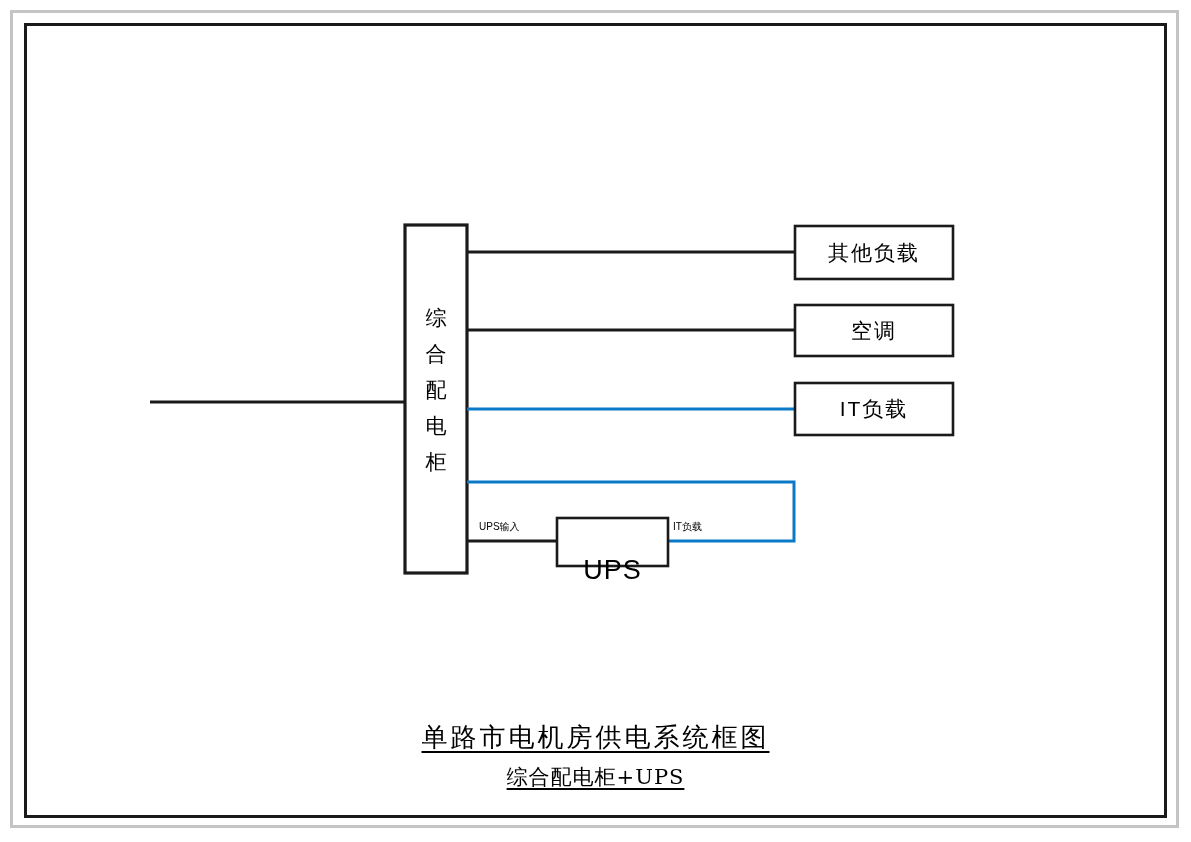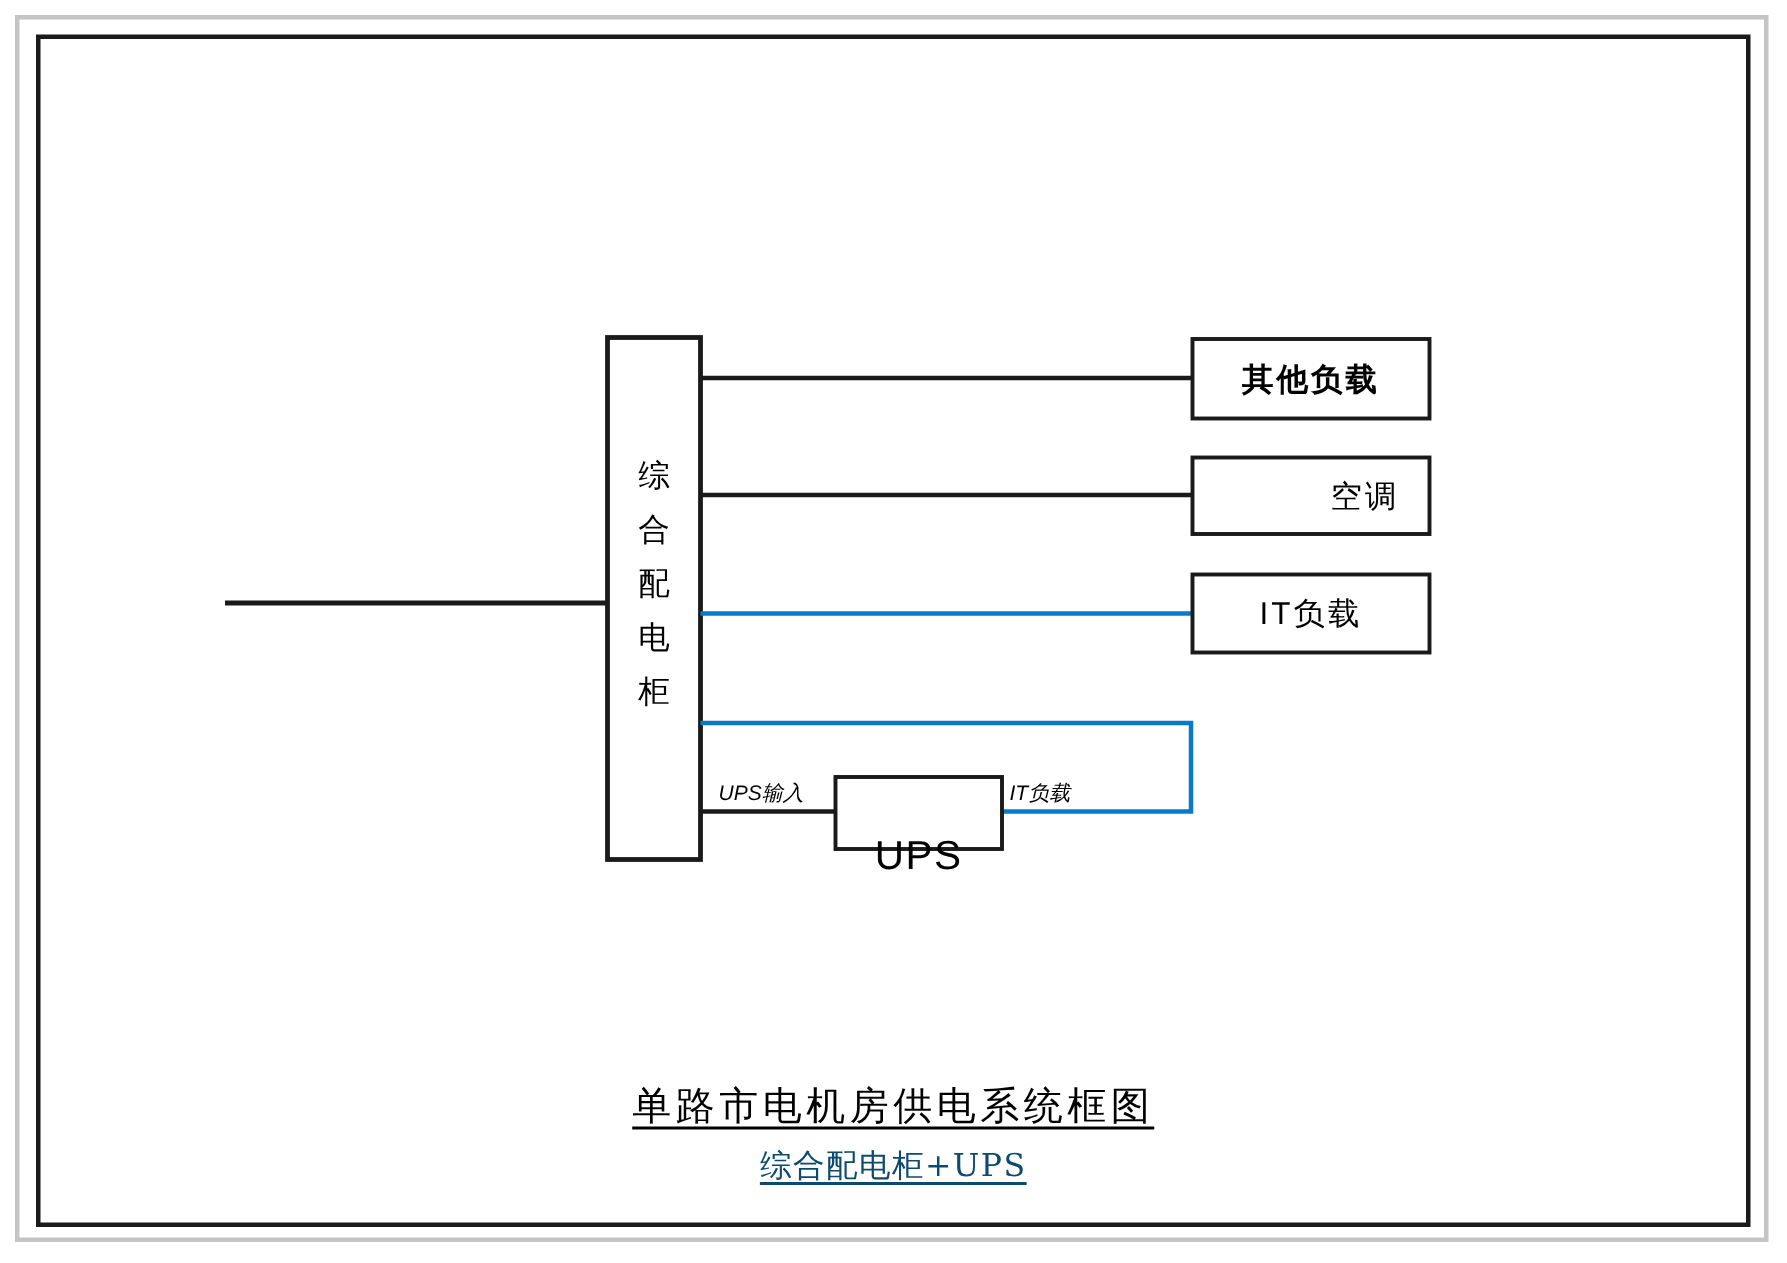--- a/index.html
+++ b/index.html
@@ -82,22 +82,21 @@
   }
   .upslabel {
     display: flex;
     align-items: center;
     justify-content: center;
     font-size: 27px;
     letter-spacing: 1px;
     margin-top: 28px;
   }
   .wirelabel {
-    font-size: 14px;
-    font-style: italic;
+    font-size: 10px;
   }
   .ups-in-label  { left: 479px; top: 520px; }
   .ups-out-label { left: 673px; top: 520px; }
   
   .title-block {
     position: absolute;
     left: 0;
     top: 720px;
     width: 1191px;
     text-align: center;
@@ -109,21 +108,21 @@
     text-decoration: underline;
     text-underline-offset: 5px;
     color: #000000;
   }
   .title-sub {
     margin-top: 8px;
     font-size: 21px;
     letter-spacing: 1px;
     text-decoration: underline;
     text-underline-offset: 4px;
-    color: #0c4a6e;
+    color: #000000;
   }
 </style>
 </head>
 <body>
 
 <div id="canvas">
 
   <div class="outer-frame"></div>
   <div class="inner-frame"></div>
 
@@ -152,22 +151,22 @@
 
 
   <div class="lbl cabinet-label">
     <span>综</span>
     <span>合</span>
     <span>配</span>
     <span>电</span>
     <span>柜</span>
   </div>
 
-  <div class="lbl boxlabel" style="left:795px; top:226px; width:158px; height:53px;font-weight:bold;">其他负载</div>
-  <div class="lbl boxlabel" style="left:795px; top:305px; width:158px; height:51px;margin-left:36px;">空调</div>
+  <div class="lbl boxlabel" style="left:795px; top:226px; width:158px; height:53px;">其他负载</div>
+  <div class="lbl boxlabel" style="left:795px; top:305px; width:158px; height:51px;">空调</div>
   <div class="lbl boxlabel" style="left:795px; top:383px; width:158px; height:52px;">IT负载</div>
 
   <div class="lbl upslabel" style="left:557px; top:518px; width:111px; height:48px;">UPS</div>
 
   <div class="lbl wirelabel ups-in-label">UPS输入</div>
   <div class="lbl wirelabel ups-out-label">IT负载</div>
 
   <div class="title-block">
     <div class="title-main">单路市电机房供电系统框图</div>
     <div class="title-sub">综合配电柜+UPS</div>

